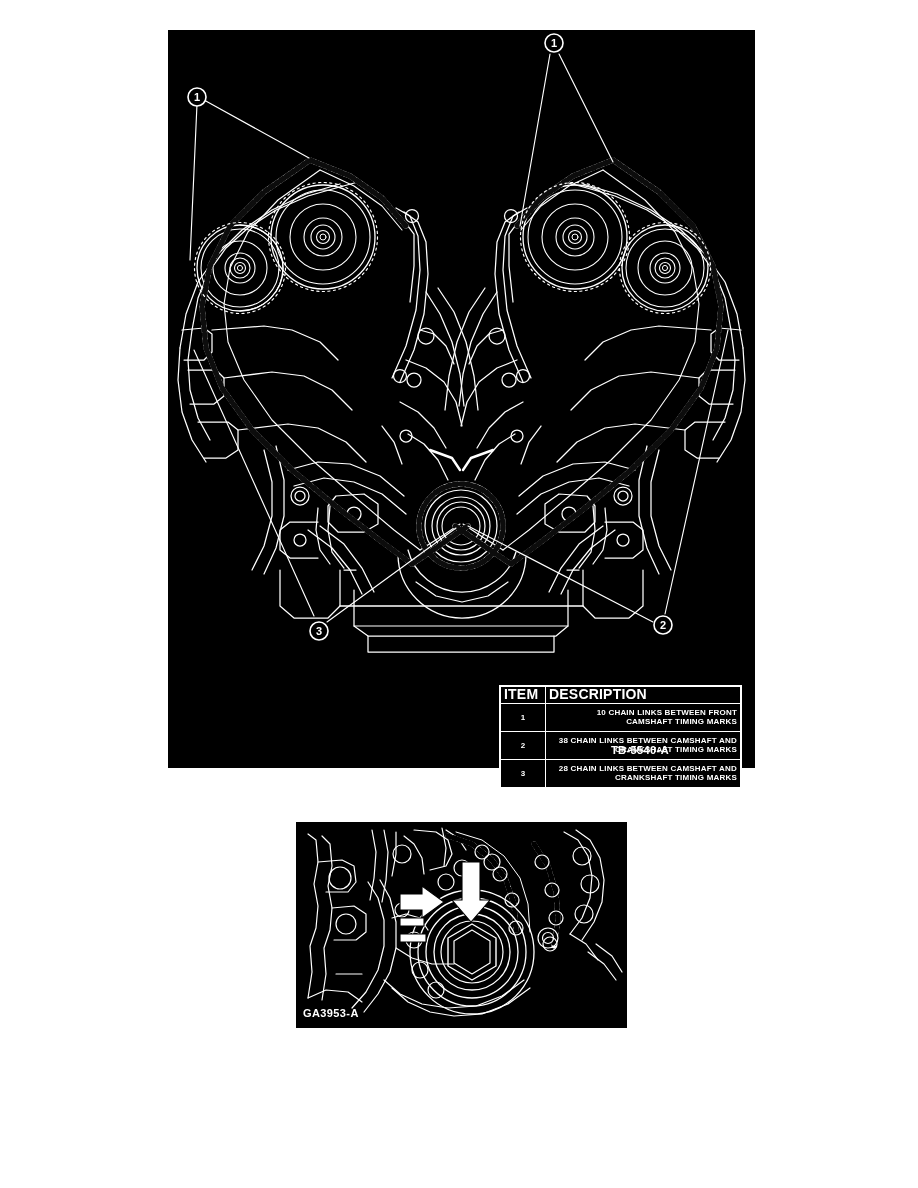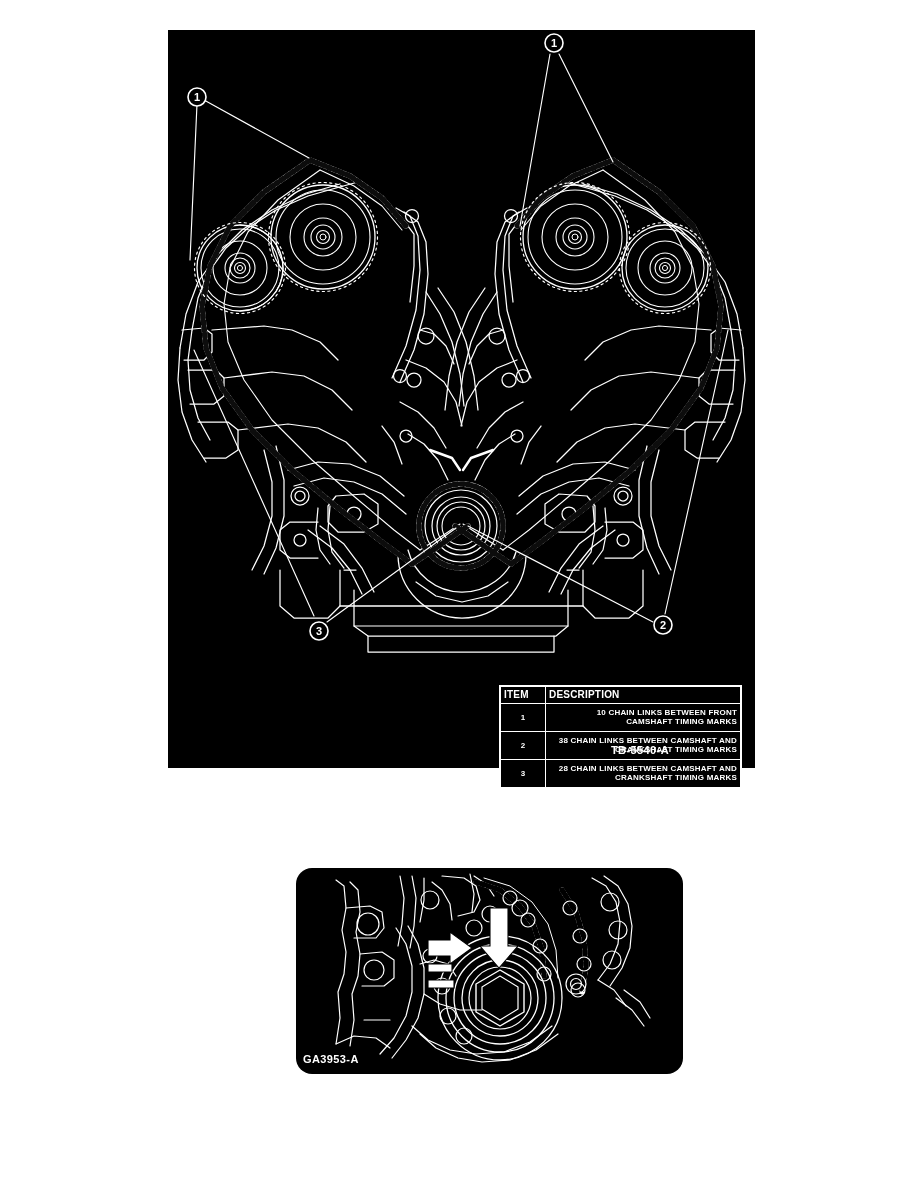--- a/index.html
+++ b/index.html
@@ -30,22 +30,22 @@
   #figure-inset svg {
     display: block;
     width: 100%;
     height: 100%;
   }
 
   
   #figure-inset {
     position: absolute;
     left: 296px;
-    top: 868px;
-    width: 387px;
+    top: 822px;
+    width: 331px;
     height: 206px;
     background: #000000;
     border-radius: 16px;
   }
 
   
   .legend-wrap {
     position: absolute;
     left: 331px;
     top: 655px;
@@ -66,21 +66,21 @@
     color: #ffffff;
     font-family: "Liberation Sans", sans-serif;
     font-weight: bold;
     font-size: 8px;
     line-height: 9.5px;
     letter-spacing: 0.2px;
     padding: 2px 3px;
     vertical-align: middle;
     background: #000000;
   }
-  table.legend th { font-size: 10px; text-align: left; }
+  table.legend th { font-size: 14px; text-align: left; }
   .col-item { width: 38px; }
   td.item-num {
     text-align: center;
     font-size: 9px;
   }
   th.item-head { text-align: center; }
   td.desc, th.desc-head { text-align: right; }
 
   
   .fig-id {

